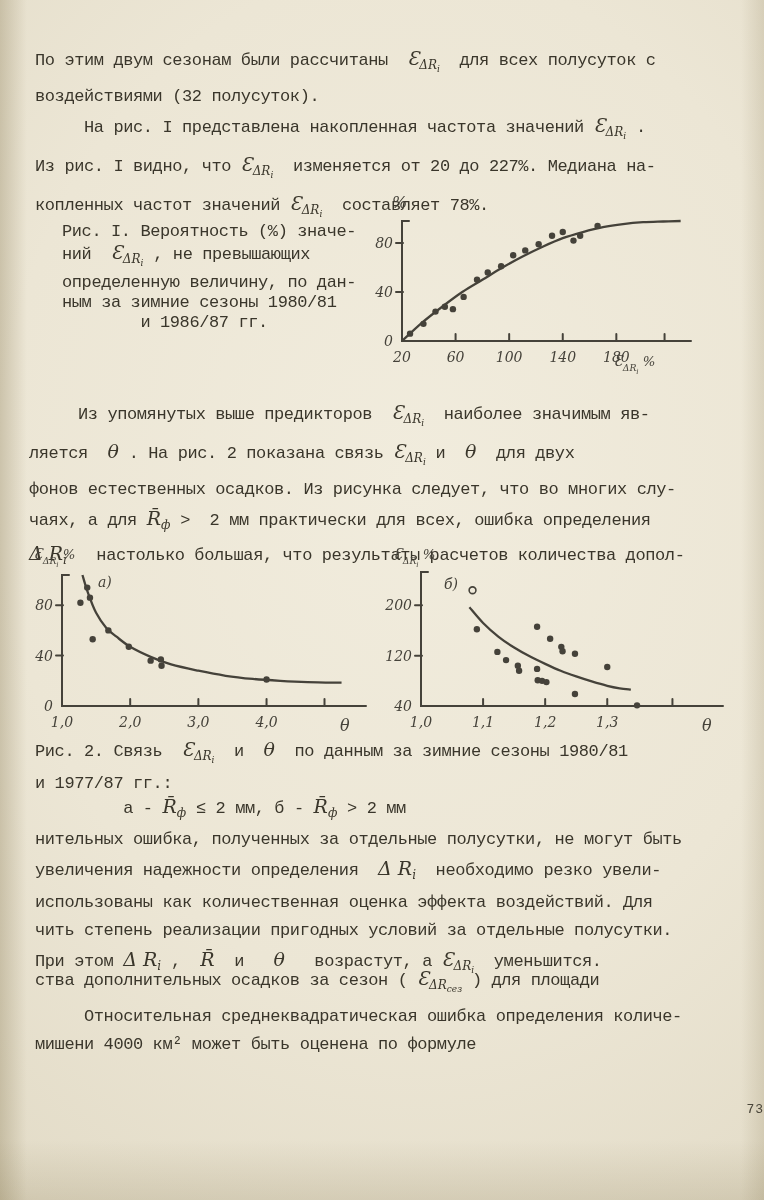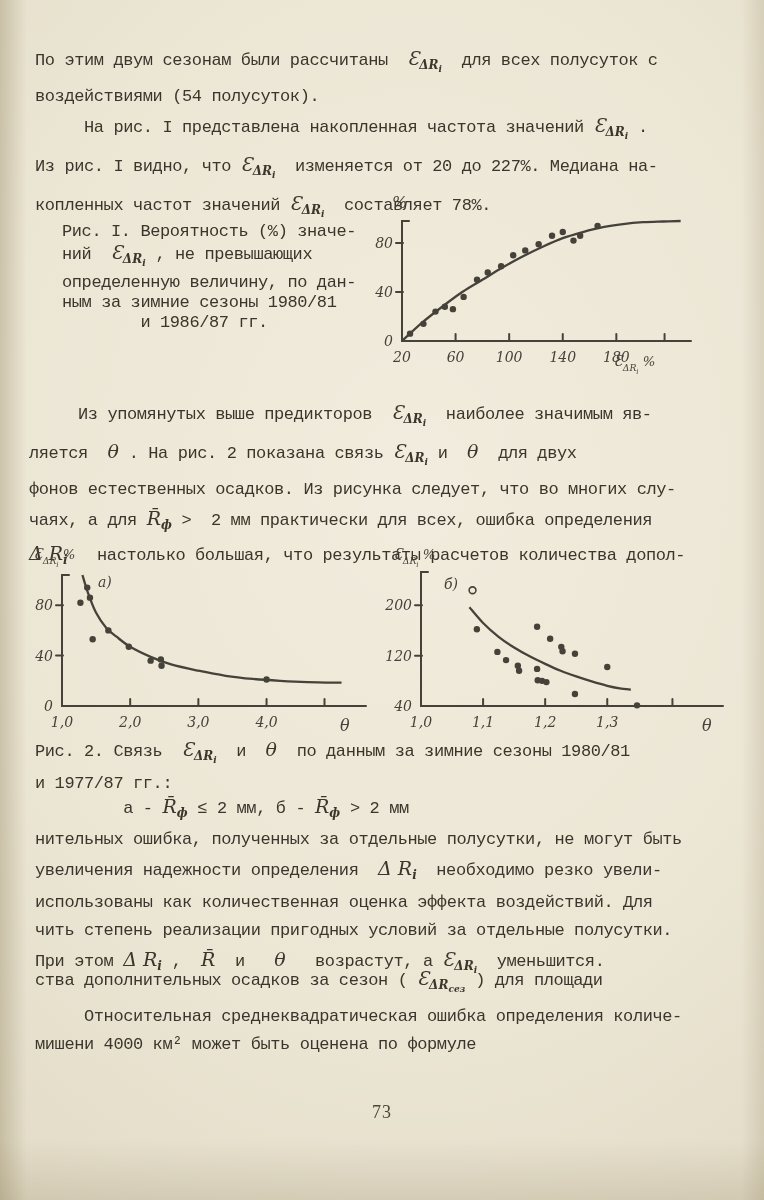--- a/index.html
+++ b/index.html
@@ -14,34 +14,34 @@
     background:linear-gradient(90deg, rgba(130,115,75,.30) 0%, rgba(130,115,75,0) 3.5%),
                linear-gradient(270deg, rgba(130,115,75,.18) 0%, rgba(130,115,75,0) 3%),
                linear-gradient(0deg, rgba(130,115,75,.18) 0%, rgba(130,115,75,0) 5%);
   }
   .tblock{position:absolute;}
   .tline{white-space:pre;font-size:17px;line-height:28px;letter-spacing:-0.4px;}
   #fig1-caption .tline{line-height:20px;}
   #fig2-caption .tline{line-height:23px;}
   .math{font-family:"DejaVu Serif","DejaVu Sans",serif;font-style:italic;letter-spacing:0;}
   .math .mb{font-size:19px;}
-  .math .ms{font-size:12px;vertical-align:-4px;font-weight:bold;}
+  .math .ms{font-size:12px;vertical-align:-4px;}
   .math .ms2{font-size:9px;vertical-align:-3px;}
   svg.chart{position:absolute;overflow:visible;}
-  .pagenum{position:absolute;top:1102px;left:0;width:100%;text-align:center;
-           font-size:18px;letter-spacing:1px;color:#4a463a;font-family:Liberation Serif, serif;}
+  .pagenum{position:absolute;top:1102px;left:0;width:100%;text-align:right;
+           font-size:13px;letter-spacing:1px;color:#4a463a;}
 </style>
 </head>
 <body>
 
 <div class="page">
 
   <div class="tblock" id="para-intro" style="top:44px;left:35px">
       <div class="tline">По этим двум сезонам были рассчитаны  <span class="math"><span class="mb">Ɛ</span><span class="ms">ΔR<span class="ms2">i</span></span></span>  для всех полусуток с</div>
-      <div class="tline">воздействиями (54 полусуток).</div>
+      <div class="tline">воздействиями (32 полусуток).</div>
       <div class="tline">     На рис. I представлена накопленная частота значений <span class="math"><span class="mb">Ɛ</span><span class="ms">ΔR<span class="ms2">i</span></span></span> .</div>
       <div class="tline">Из рис. I видно, что <span class="math"><span class="mb">Ɛ</span><span class="ms">ΔR<span class="ms2">i</span></span></span>  изменяется от 20 до 227%. Медиана на-</div>
       <div class="tline">копленных частот значений <span class="math"><span class="mb">Ɛ</span><span class="ms">ΔR<span class="ms2">i</span></span></span>  составляет 78%.</div>
     </div>
 
   <div class="tblock" id="fig1-caption" style="top:222px;left:62px">
       <div class="tline">Рис. I. Вероятность (%) значе-</div>
       <div class="tline">ний  <span class="math"><span class="mb">Ɛ</span><span class="ms">ΔR<span class="ms2">i</span></span></span> , не превышающих</div>
       <div class="tline">определенную величину, по дан-</div>
       <div class="tline">ным за зимние сезоны 1980/81</div>

